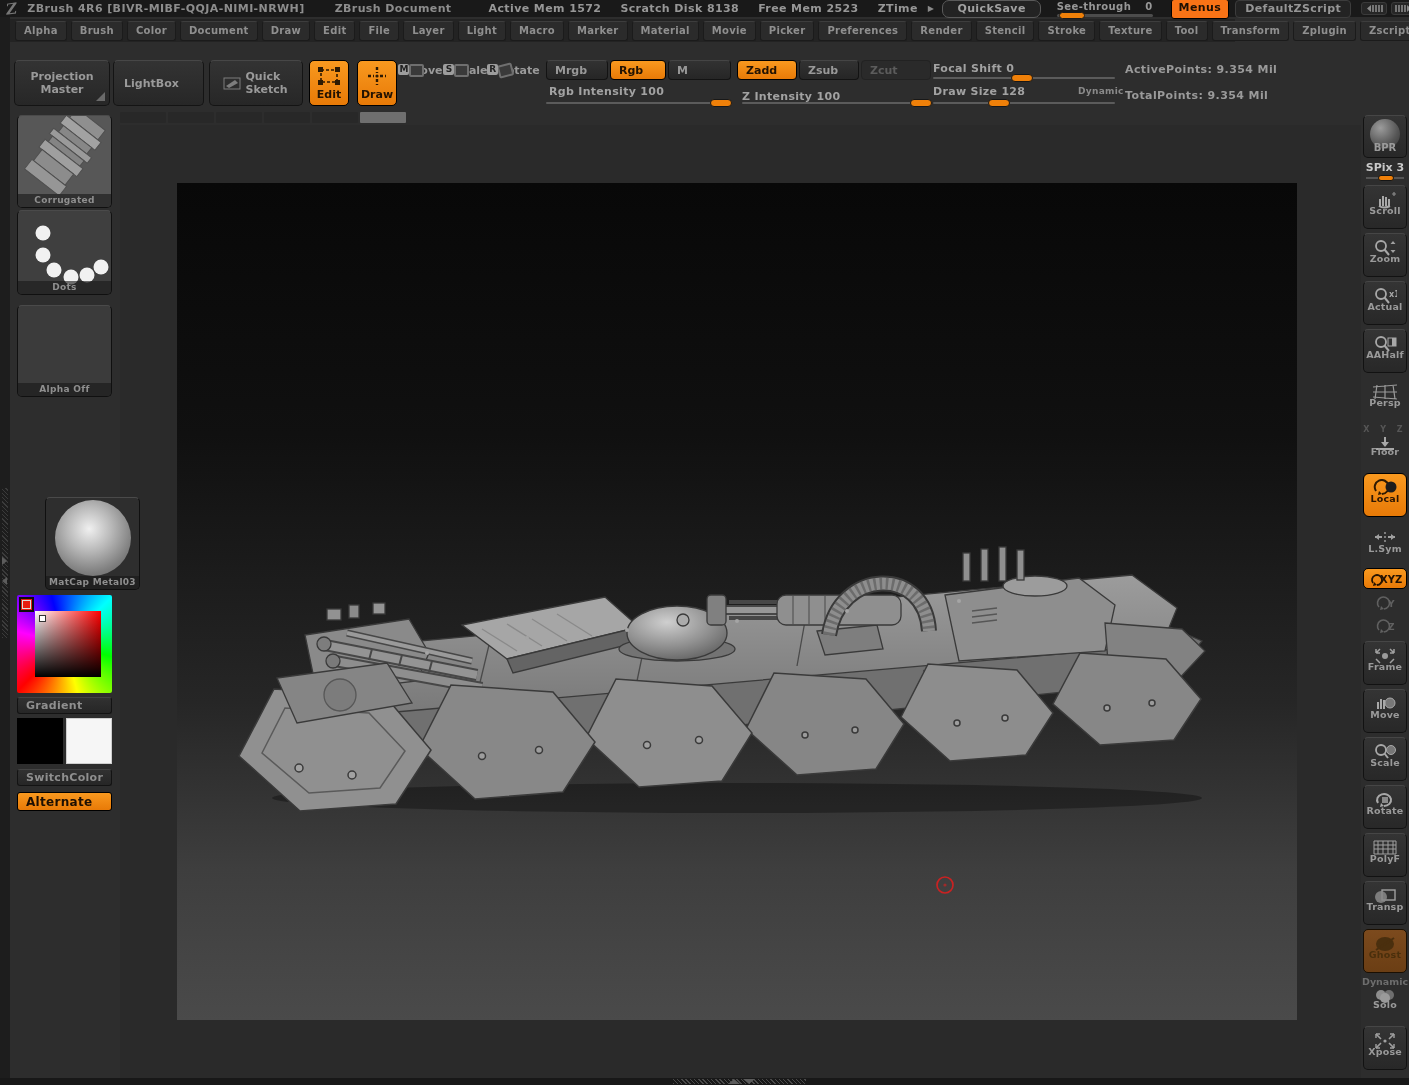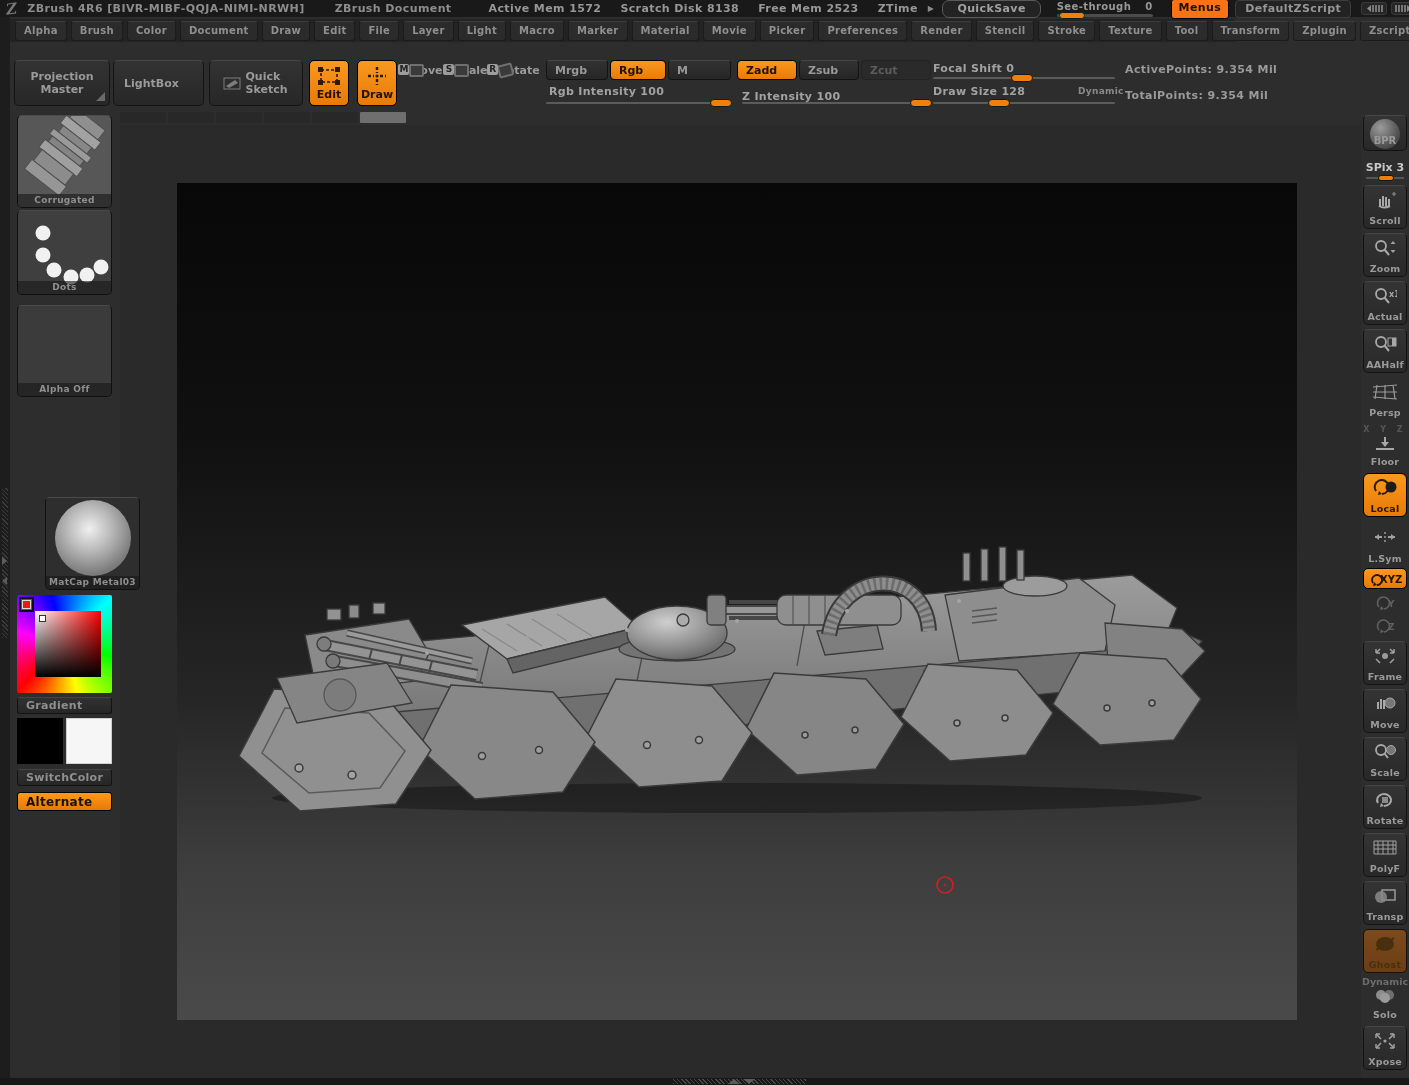--- a/index.html
+++ b/index.html
@@ -89,21 +89,21 @@
     background:linear-gradient(to top, #000, rgba(0,0,0,0)), linear-gradient(to right, #fff, #f00); }
   .picker .maincol { position:absolute; left:2px; top:2px; width:15px; height:15px; background:#e81d10;
     border:2px solid #0d0d0d; outline:1px solid #ddd; outline-offset:-4px; }
   .picker .pick { position:absolute; left:22px; top:20px; width:7px; height:7px; background:#fff; border:1px solid #333; }
   .swatch { position:absolute; border:1px solid #000; }
 
   
   .rshelf { position:absolute; left:1362px; top:110px; width:47px; height:975px; }
   .sbtn { position:absolute; left:1px; width:44px; height:44px; background:linear-gradient(#343434,#282828);
     border:1px solid #121212; border-top-color:#464646; border-radius:5px; text-align:center; }
-  .sbtn .slb { position:absolute; left:0; right:0; bottom:2px; color:#9a9a9a; font-size:9.5px; letter-spacing:.2px; }
+  .sbtn .slb { position:absolute; left:0; right:0; bottom:12px; color:#9a9a9a; font-size:9.5px; letter-spacing:.2px; }
   .sbtn svg { margin-top:5px; }
   .sbtn.orange { background:linear-gradient(#f9991f,#e87a07); border-color:#000; }
   .sbtn.orange .slb { color:#2a1503; }
   .sbtn.ghostb { background:linear-gradient(#7c4a1d,#6b3e14); border-color:#1a0f02; }
   .sbtn.ghostb .slb { color:#4a2f0c; }
   .bpr-ball { width:30px; height:30px; border-radius:50%; margin:4px auto 0;
     background:radial-gradient(circle at 35% 30%, #9c9c9c, #565656 60%, #333); }
   .bpr-cap { position:absolute; left:0; right:0; bottom:4px; color:#9b9b9b; font-size:10px; }
   .spix { position:absolute; left:0; width:46px; text-align:center; color:#c9c9c9; font-size:11px; }
   .spix-track { position:relative; margin:3px 4px 0; height:2px; background:#555; }
@@ -457,21 +457,21 @@
     <div class="swatch" style="left:56px;top:606px;width:46px;height:46px;background:#f6f6f6;border-color:#cfcfcf;"></div>
     <div class="lbtn" style="top:657px;">
         <span>SwitchColor</span>
       </div>
     <div class="lbtn orange" style="top:680px;">
         <span>Alternate</span>
       </div>
   </div>
 
   <div class="rshelf">
-    <div class="sbtn" style="top:5px;height:36px;">
+    <div class="sbtn" style="top:5px;height:43px;">
       <div class="bpr-ball" style="margin-top:3px;"></div>
       <div class="bpr-cap">BPR</div>
     </div>
     <div class="spix" style="top:51px;">
       <span>SPix</span>&nbsp;<span>3</span>
       <div class="spix-track">
           <span class="spix-handle"></span>
         </div>
     </div>
     <div class="sbtn" style="top:75px;">

